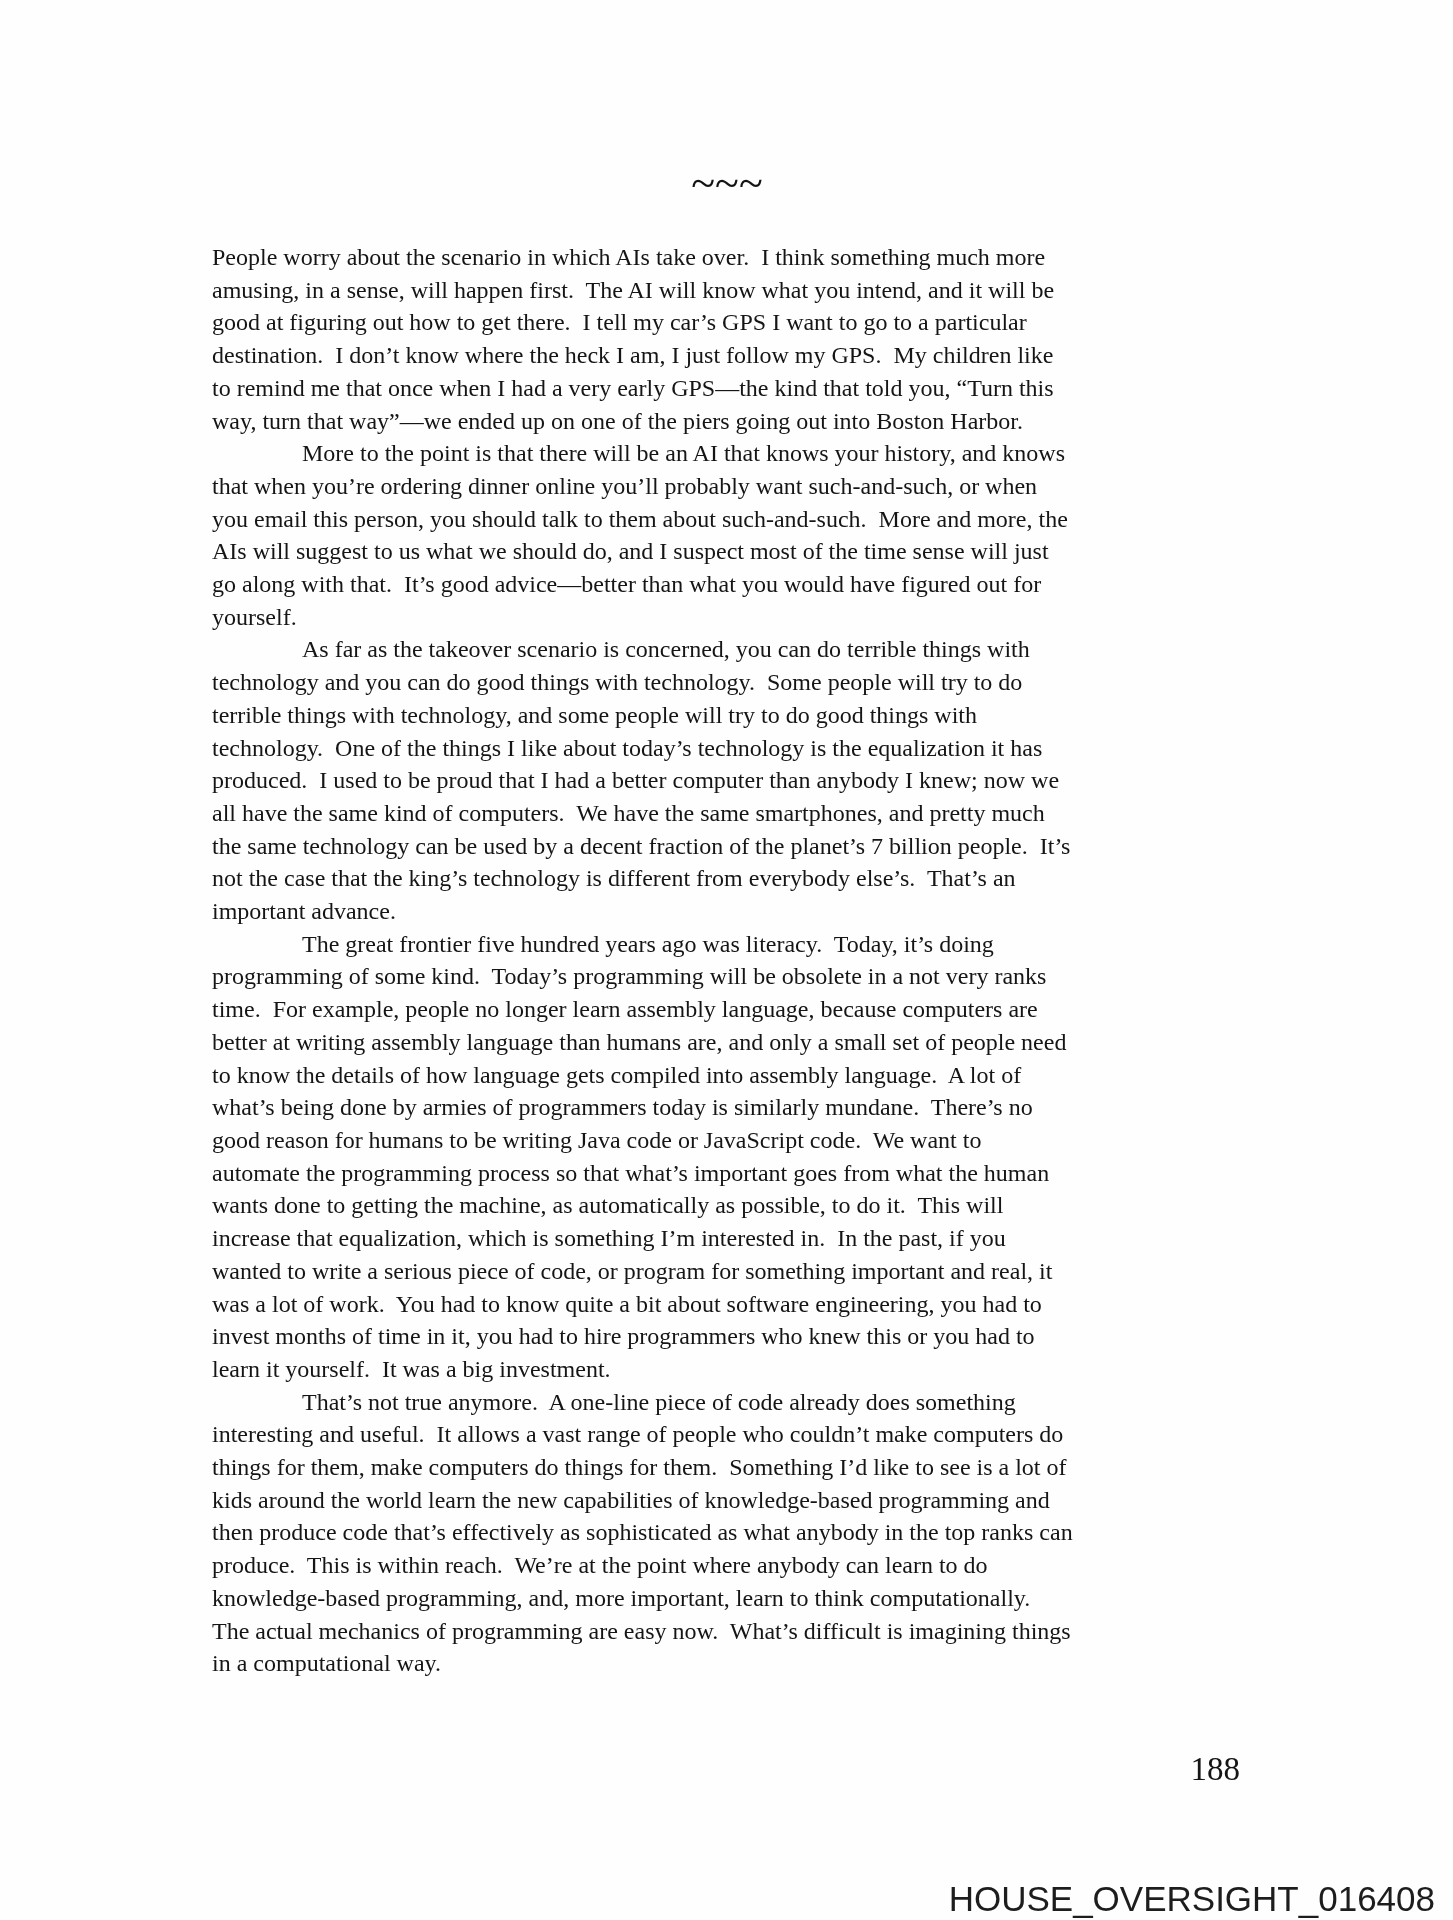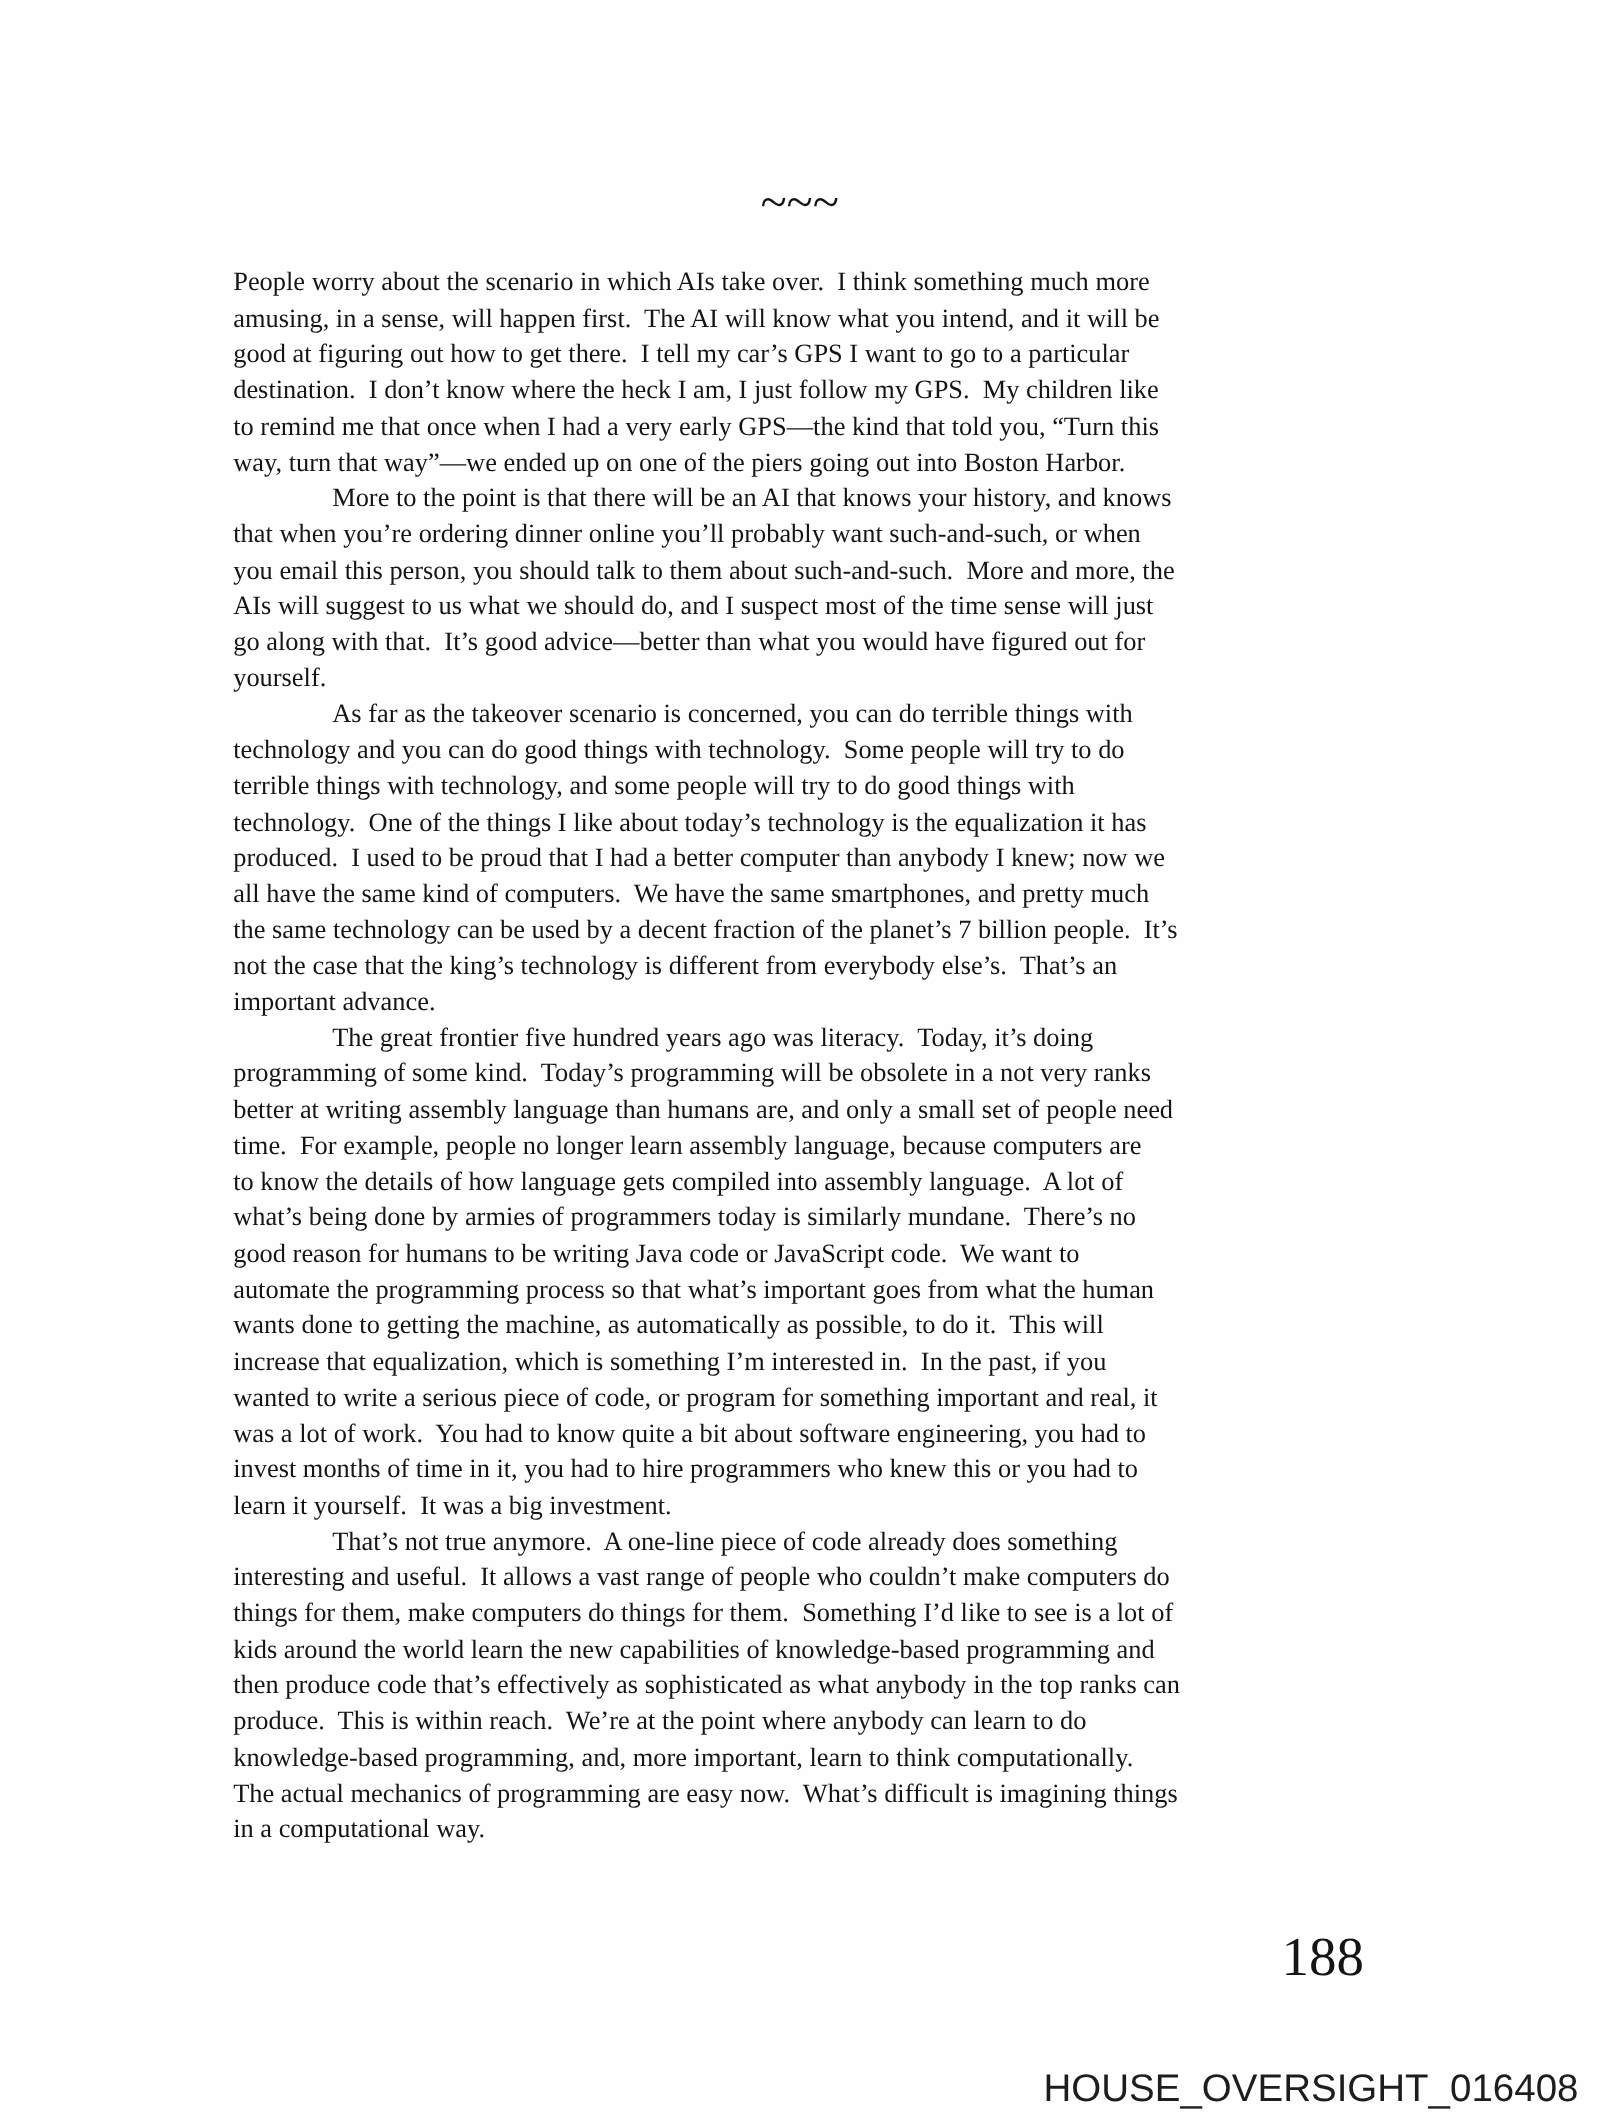--- a/index.html
+++ b/index.html
@@ -40,21 +40,21 @@
     white-space: pre;
   }
   .text-line.indented {
     padding-left: 90px;
   }
   .page-number {
     position: absolute;
     top: 1751px;
     right: 213px;
     font-family: "Liberation Serif", serif;
-    font-size: 50px;
+    font-size: 33px;
     line-height: 1.1;
     color: #151515;
   }
   .bates-stamp {
     position: absolute;
     top: 1868px;
     right: 18px;
     font-family: "Liberation Sans", sans-serif;
     font-size: 35px;
     line-height: 1.1;
@@ -85,22 +85,22 @@
       <div class="text-line">technology and you can do good things with technology.  Some people will try to do</div>
       <div class="text-line">terrible things with technology, and some people will try to do good things with</div>
       <div class="text-line">technology.  One of the things I like about today’s technology is the equalization it has</div>
       <div class="text-line">produced.  I used to be proud that I had a better computer than anybody I knew; now we</div>
       <div class="text-line">all have the same kind of computers.  We have the same smartphones, and pretty much</div>
       <div class="text-line">the same technology can be used by a decent fraction of the planet’s 7 billion people.  It’s</div>
       <div class="text-line">not the case that the king’s technology is different from everybody else’s.  That’s an</div>
       <div class="text-line">important advance.</div>
       <div class="text-line indented">The great frontier five hundred years ago was literacy.  Today, it’s doing</div>
       <div class="text-line">programming of some kind.  Today’s programming will be obsolete in a not very ranks</div>
+      <div class="text-line">time.  For example, people no longer learn assembly language, because computers are</div>
       <div class="text-line">better at writing assembly language than humans are, and only a small set of people need</div>
-      <div class="text-line">time.  For example, people no longer learn assembly language, because computers are</div>
       <div class="text-line">to know the details of how language gets compiled into assembly language.  A lot of</div>
       <div class="text-line">what’s being done by armies of programmers today is similarly mundane.  There’s no</div>
       <div class="text-line">good reason for humans to be writing Java code or JavaScript code.  We want to</div>
       <div class="text-line">automate the programming process so that what’s important goes from what the human</div>
       <div class="text-line">wants done to getting the machine, as automatically as possible, to do it.  This will</div>
       <div class="text-line">increase that equalization, which is something I’m interested in.  In the past, if you</div>
       <div class="text-line">wanted to write a serious piece of code, or program for something important and real, it</div>
       <div class="text-line">was a lot of work.  You had to know quite a bit about software engineering, you had to</div>
       <div class="text-line">invest months of time in it, you had to hire programmers who knew this or you had to</div>
       <div class="text-line">learn it yourself.  It was a big investment.</div>

